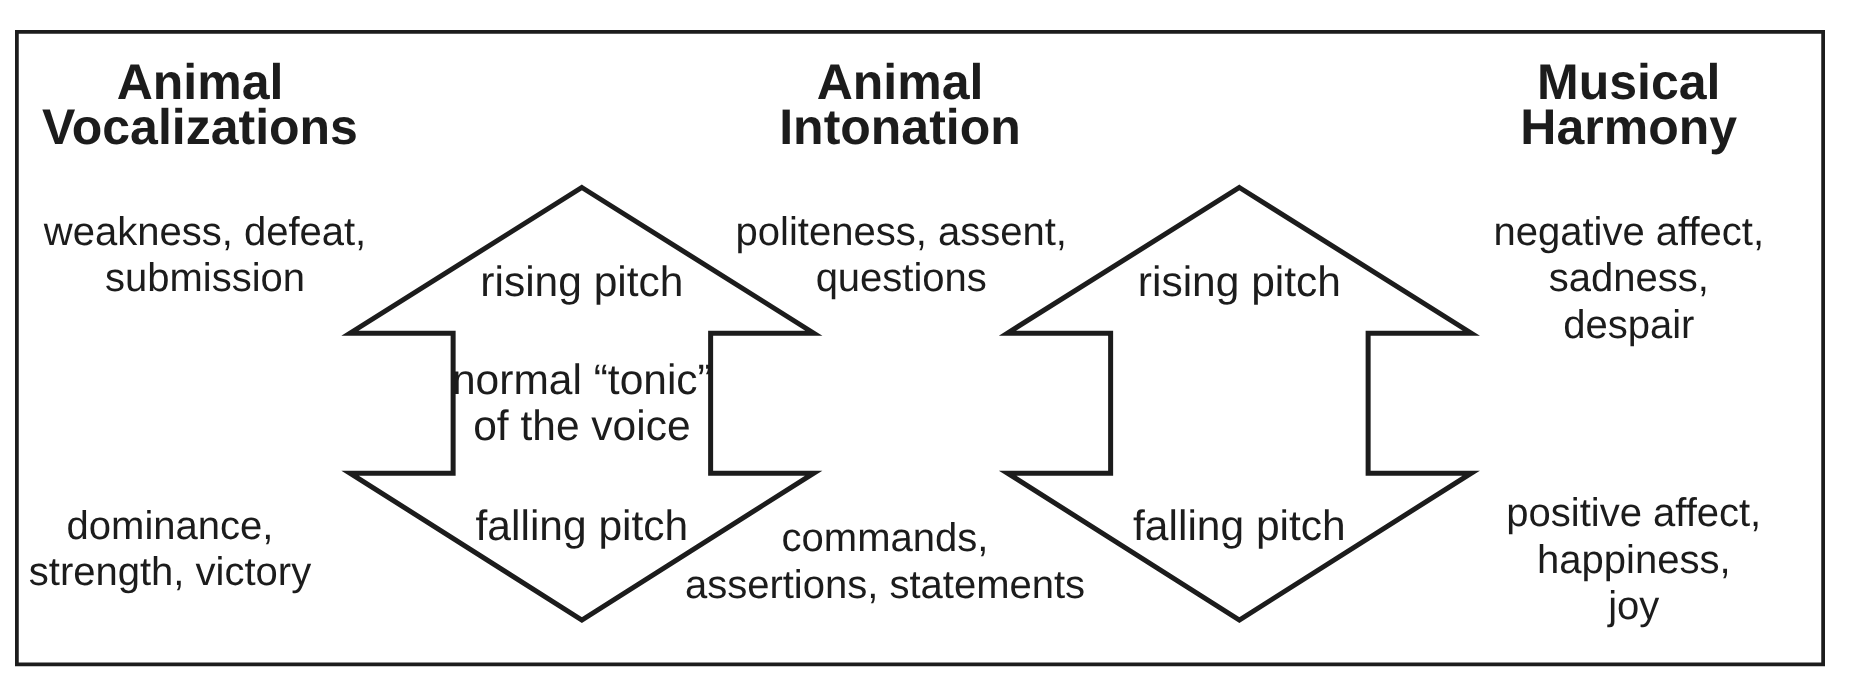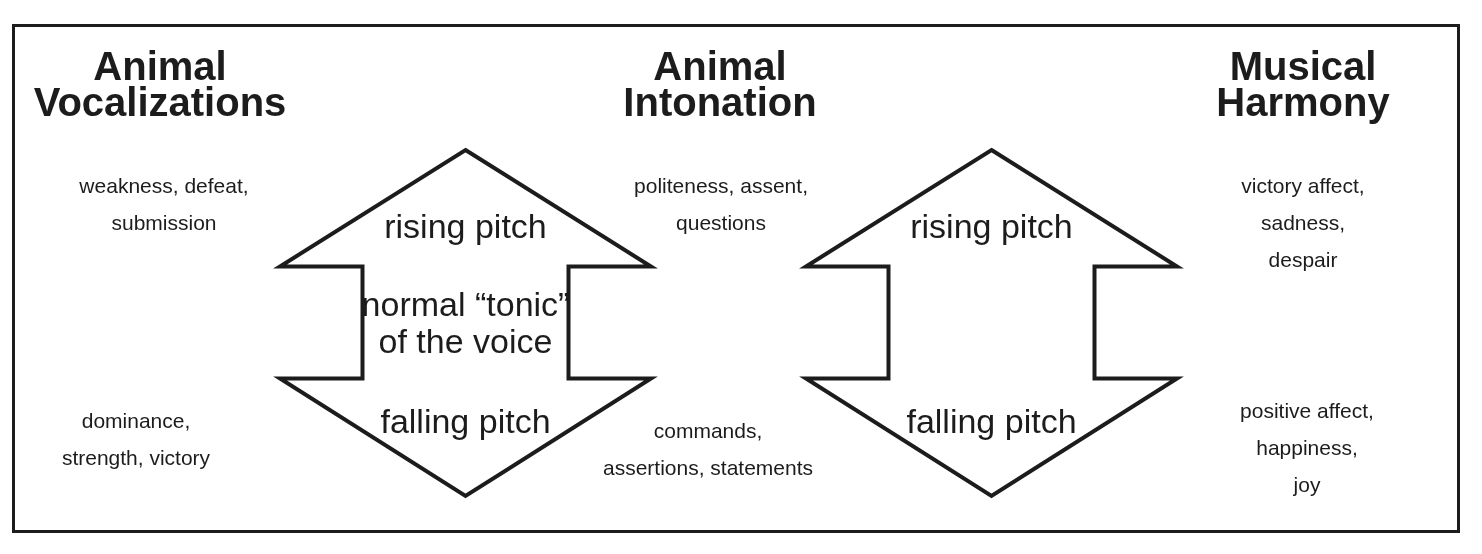--- a/index.html
+++ b/index.html
@@ -18,21 +18,21 @@
     position: absolute;
     left: 12px; top: 24px;
     width: 1448px; height: 509px;
     border: 3px solid var(--ink);
   }
   .txt {
     position: absolute;
     text-align: center;
     white-space: pre-line;
     line-height: 37px;
-    font-size: 21px;
+    font-size: 32px;
     color: var(--ink);
   }
   .heading {
     font-weight: bold;
     font-size: 40px;
     line-height: 36px;
   }
   .arrow {
     position: absolute;
     width: 375px; height: 350px;
@@ -72,21 +72,21 @@
 
   <div class="txt" style="left:4px; top:402px; width:264px;">dominance,
 strength, victory</div>
 
   <div class="txt" style="left:549px; top:167px; width:344px;">politeness, assent,
 questions</div>
 
   <div class="txt" style="left:528px; top:412px; width:360px;">commands,
 assertions, statements</div>
 
-  <div class="txt" style="left:1143px; top:167px; width:320px;">victory affect,
+  <div class="txt" style="left:1143px; top:167px; width:320px;">negative affect,
 sadness,
 despair</div>
 
   <div class="txt" style="left:1147px; top:392px; width:320px;">positive affect,
 happiness,
 joy</div>
 
   <div class="arrow" style="left:278px; top:148px;">
     <svg width="375" height="350" viewBox="0 0 375 350">
       <polygon points="187.5,2 373,118.5 290.5,118.5 290.5,230.5 373,230.5 187.5,348 2,230.5 84.5,230.5 84.5,118.5 2,118.5" fill="#ffffff" stroke="#1c1c1c" stroke-width="4" stroke-linejoin="miter"></polygon>

